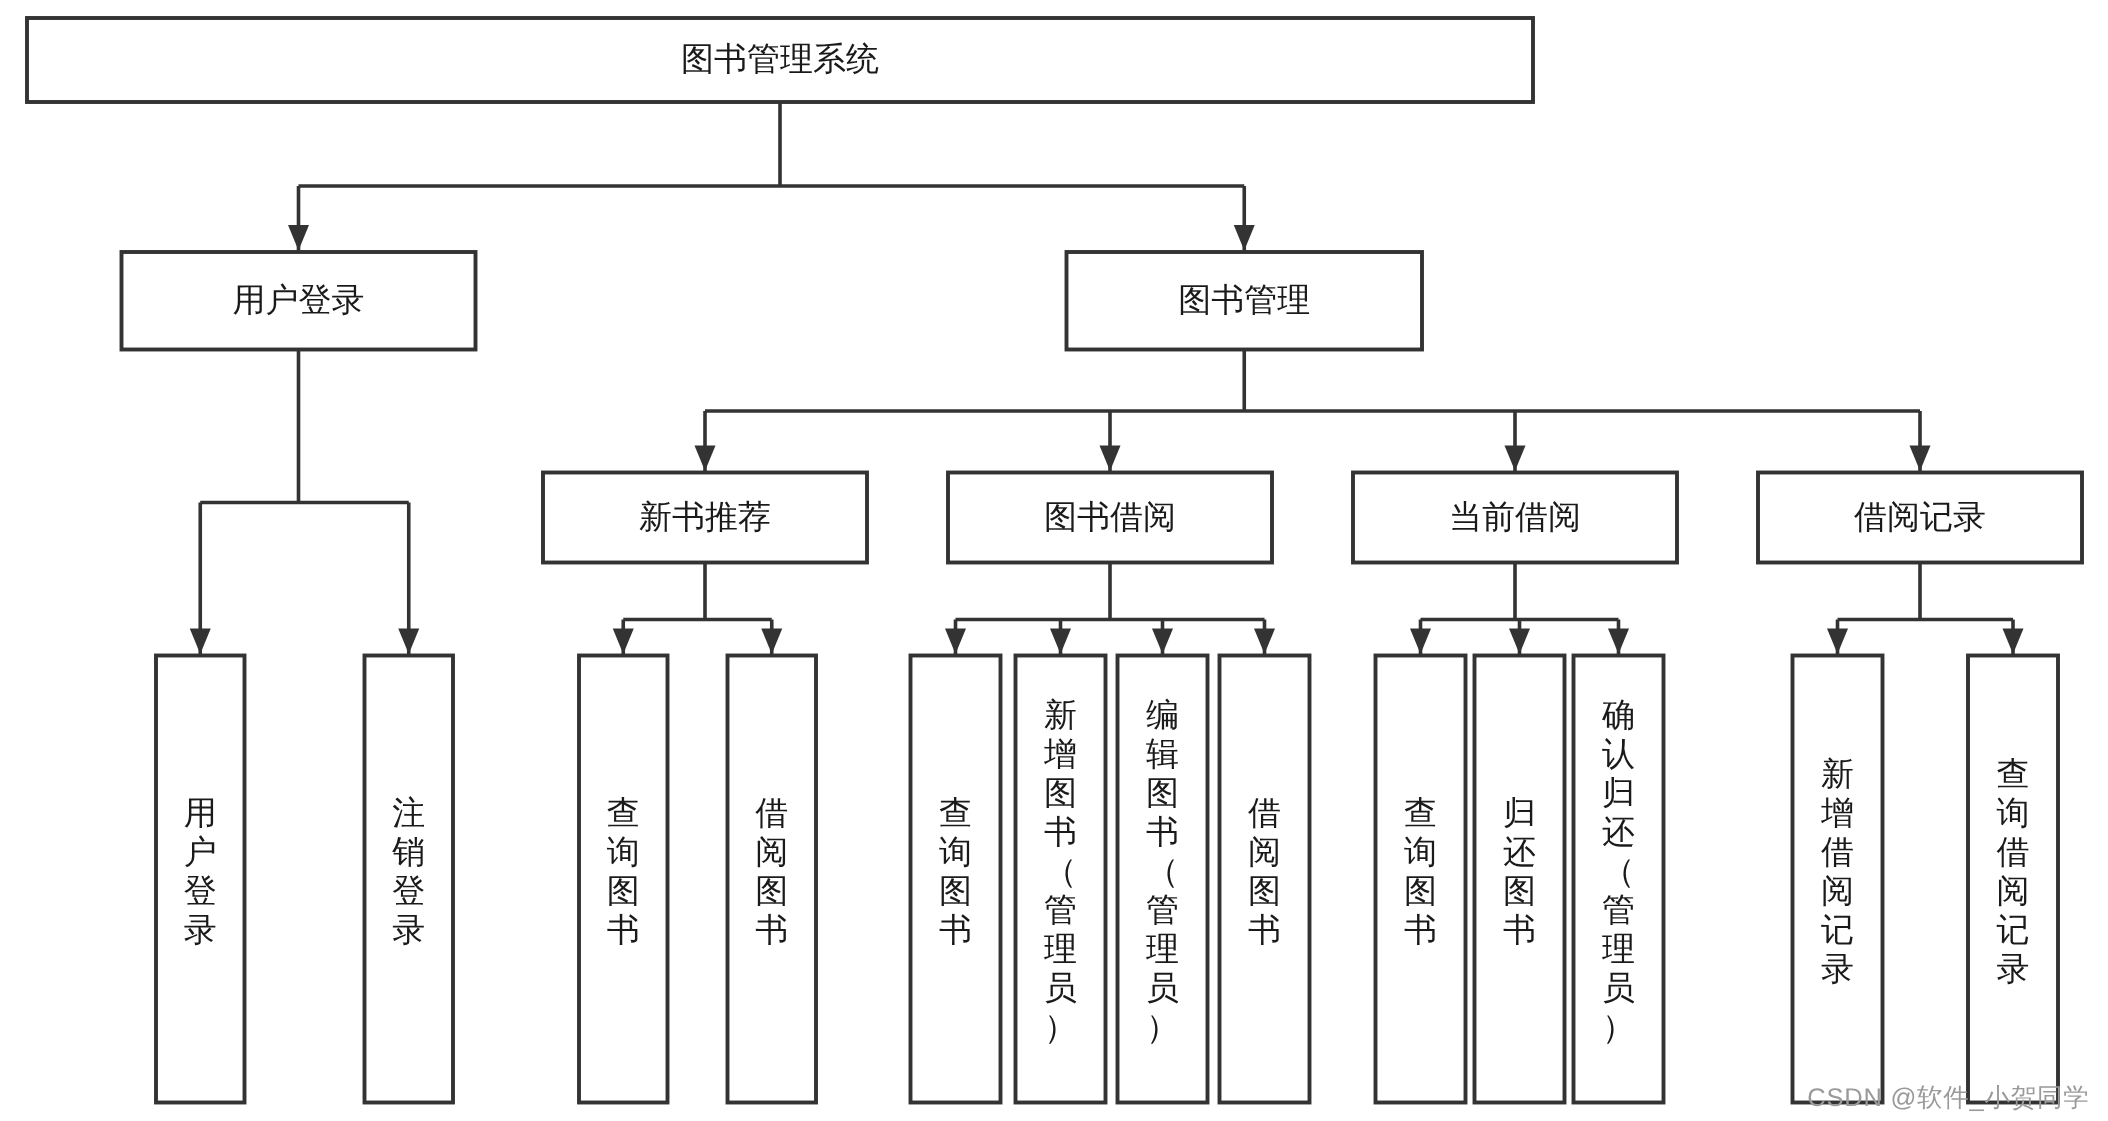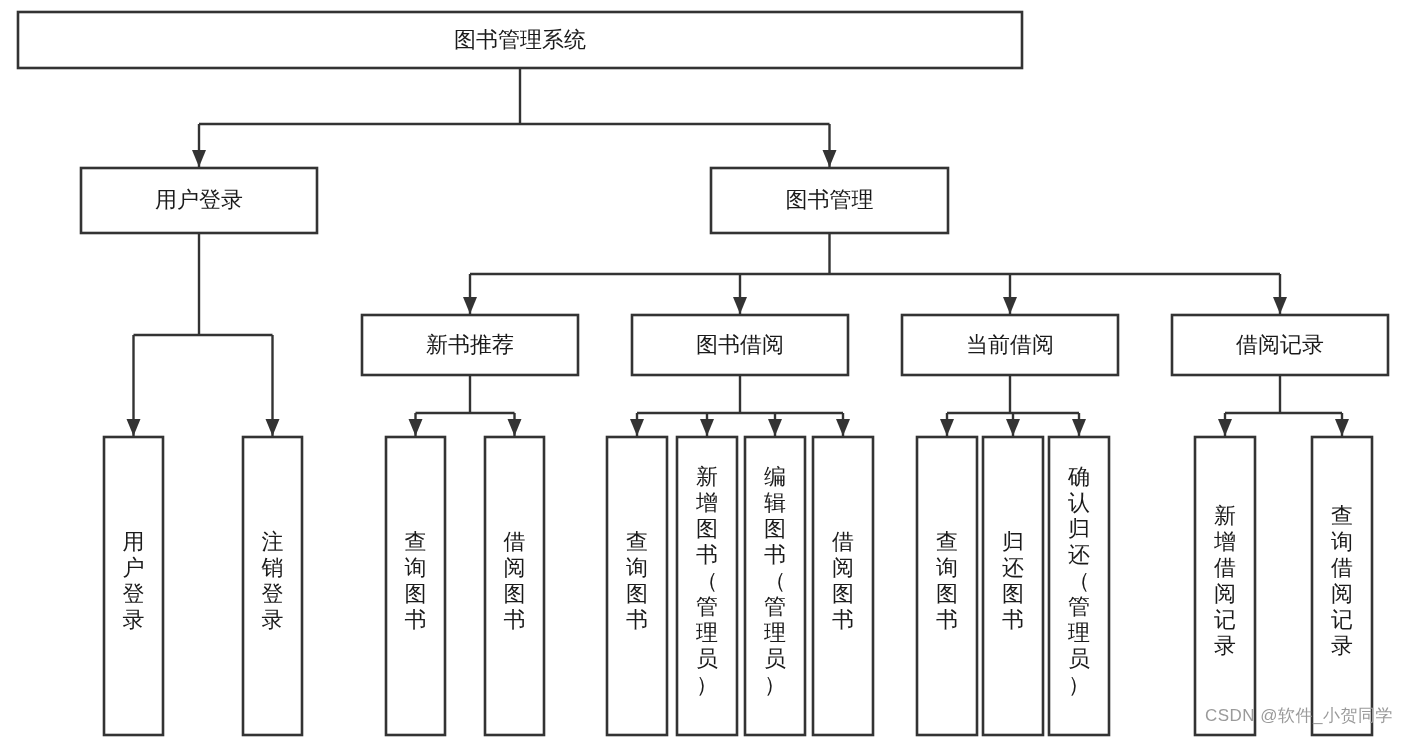--- a/index.html
+++ b/index.html
@@ -49,21 +49,21 @@
   }
   .node-label-vertical {
     font-family: "Liberation Sans", "DejaVu Sans", sans-serif;
     fill: #1a1a1a;
     font-size: 22px;
     text-anchor: middle;
   }
   .watermark {
     position: absolute;
     right: 12px;
-    bottom: 20px;
+    bottom: 4px;
     font-family: "Liberation Sans", "DejaVu Sans", sans-serif;
     font-size: 17px;
     color: #9a9a9a;
     letter-spacing: 0.5px;
     white-space: nowrap;
     user-select: none;
   }
 </style>
 </head>
 <body>

